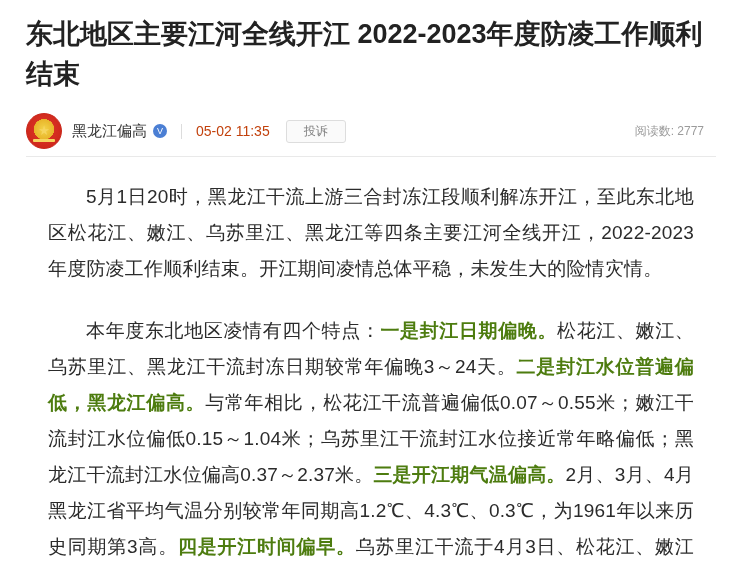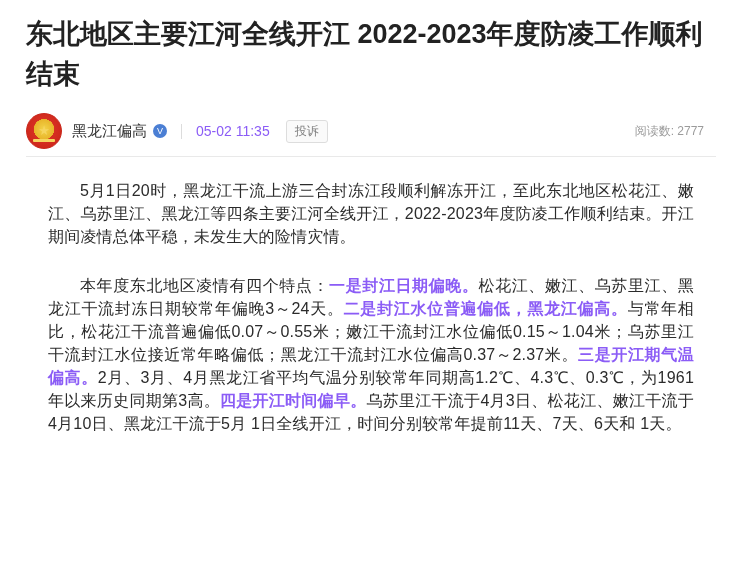--- a/index.html
+++ b/index.html
@@ -85,29 +85,29 @@
   }
   .divider-v {
     width: 1px;
     height: 15px;
     background: #dcdcdc;
     margin: 0 14px;
     flex: 0 0 auto;
   }
   .timestamp {
     font-size: 14px;
-    color: #8b5cf6;
+    color: #c2410c;
     white-space: nowrap;
   }
   .report-btn {
     font-size: 12px;
     color: #7e7e7e;
     border: 1px solid #dddddd;
     border-radius: 3px;
-    padding: 2px 8px;
+    padding: 2px 17px;
     margin-left: 16px;
     background: #fafafa;
     white-space: nowrap;
   }
   .read-count {
     position: absolute;
     right: 12px;
     top: 50%;
     transform: translateY(-50%);
     font-size: 12px;
@@ -117,31 +117,31 @@
   .rule {
     height: 1px;
     background: #e9e9e9;
     margin: 2px 0 0 0;
   }
   .article {
     margin-top: 22px;
     padding: 0 22px 0 22px;
   }
   .para {
-    font-size: 16px;
-    line-height: 23px;
+    font-size: 19px;
+    line-height: 36px;
     color: #2b2b2b;
     text-align: justify;
     text-indent: 2em;
     margin: 0 0 26px 0;
     letter-spacing: 0.2px;
   }
   .para b {
     font-weight: bold;
-    color: #8b5cf6;
+    color: #4d7c0f;
   }
 </style>
 </head>
 <body>
 
 <div class="page">
 
   <h1 class="headline">东北地区主要江河全线开江 2022-2023年度防凌工作顺利结束</h1>
 
   <div class="meta-row">

